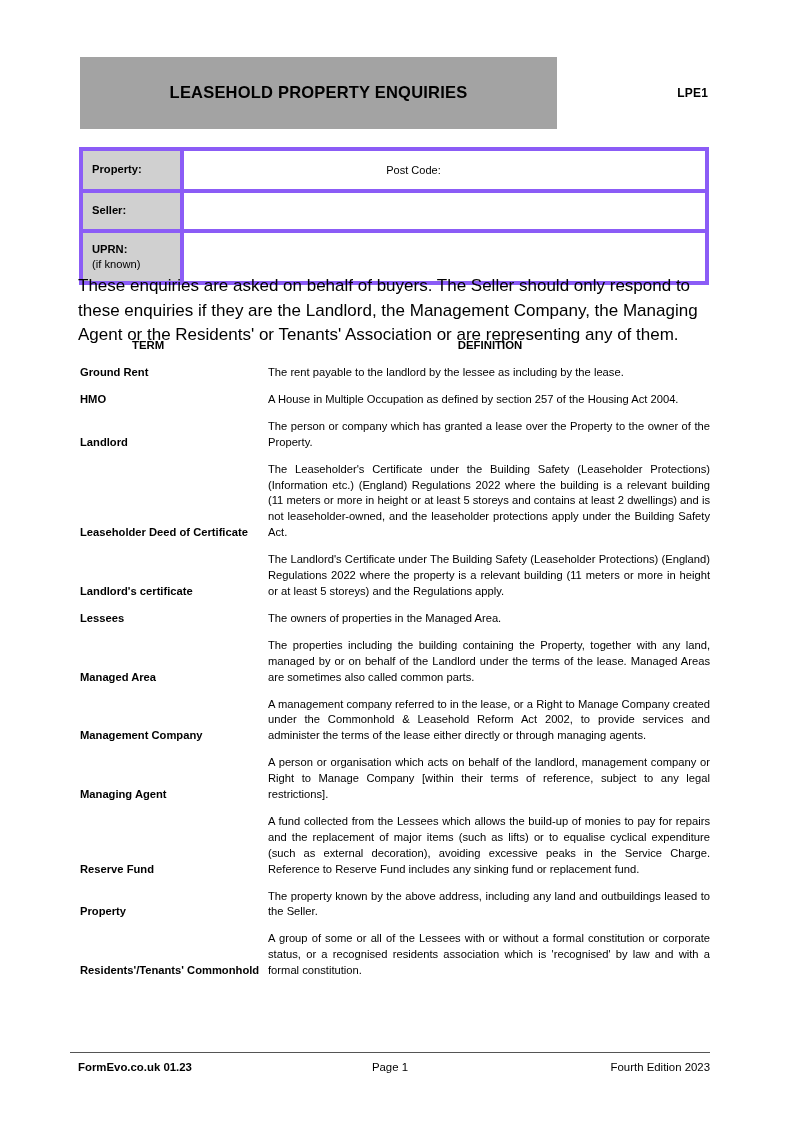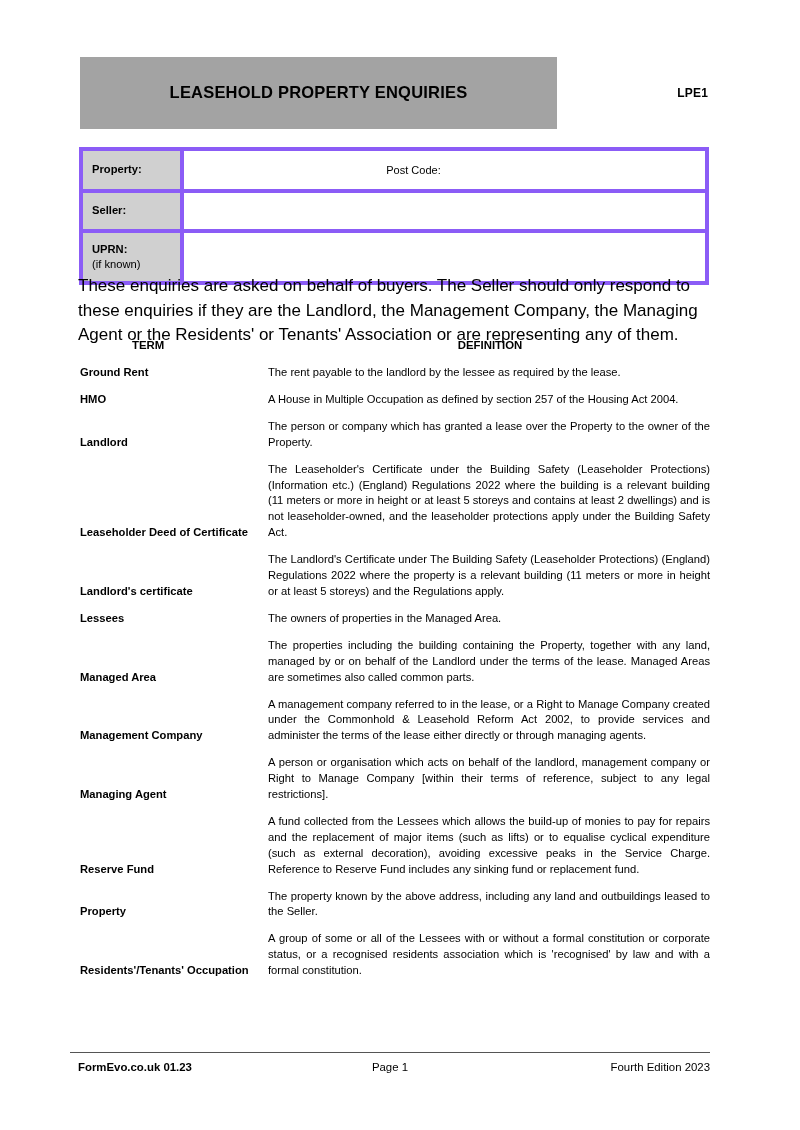--- a/index.html
+++ b/index.html
@@ -237,21 +237,21 @@
 
   <div class="col-headers">
     <span class="term-h">TERM</span>
     <span class="def-h">DEFINITION</span>
   </div>
 
   <div class="deflist">
 
     <div class="defrow">
       <div class="term">Ground Rent</div>
-      <div class="definition">The rent payable to the landlord by the lessee as required by the lease.</div>
+      <div class="definition">The rent payable to the landlord by the lessee as including by the lease.</div>
     </div>
 
     <div class="defrow">
       <div class="term">HMO</div>
       <div class="definition">A House in Multiple Occupation as defined by section 257 of the Housing Act 2004.</div>
     </div>
 
     <div class="defrow">
       <div class="term">Landlord</div>
       <div class="definition">The person or company which has granted a lease over the Property to the owner of the Property.</div>
@@ -291,21 +291,21 @@
       <div class="term">Reserve Fund</div>
       <div class="definition">A fund collected from the Lessees which allows the build-up of monies to pay for repairs and the replacement of major items (such as lifts) or to equalise cyclical expenditure (such as external decoration), avoiding excessive peaks in the Service Charge. Reference to Reserve Fund includes any sinking fund or replacement fund.</div>
     </div>
 
     <div class="defrow">
       <div class="term">Property</div>
       <div class="definition">The property known by the above address, including any land and outbuildings leased to the Seller.</div>
     </div>
 
     <div class="defrow">
-      <div class="term">Residents'/Tenants' Occupation</div>
+      <div class="term">Residents'/Tenants' Commonhold</div>
       <div class="definition">A group of some or all of the Lessees with or without a formal constitution or corporate status, or a recognised residents association which is 'recognised' by law and with a formal constitution.</div>
     </div>
 
   </div>
 
   <div class="footer-rule"></div>
   <div class="footer">
     <span class="f-center">Page 1</span>
     <span class="f-left">FormEvo.co.uk 01.23</span>
     <span class="f-right">Fourth Edition 2023</span>

